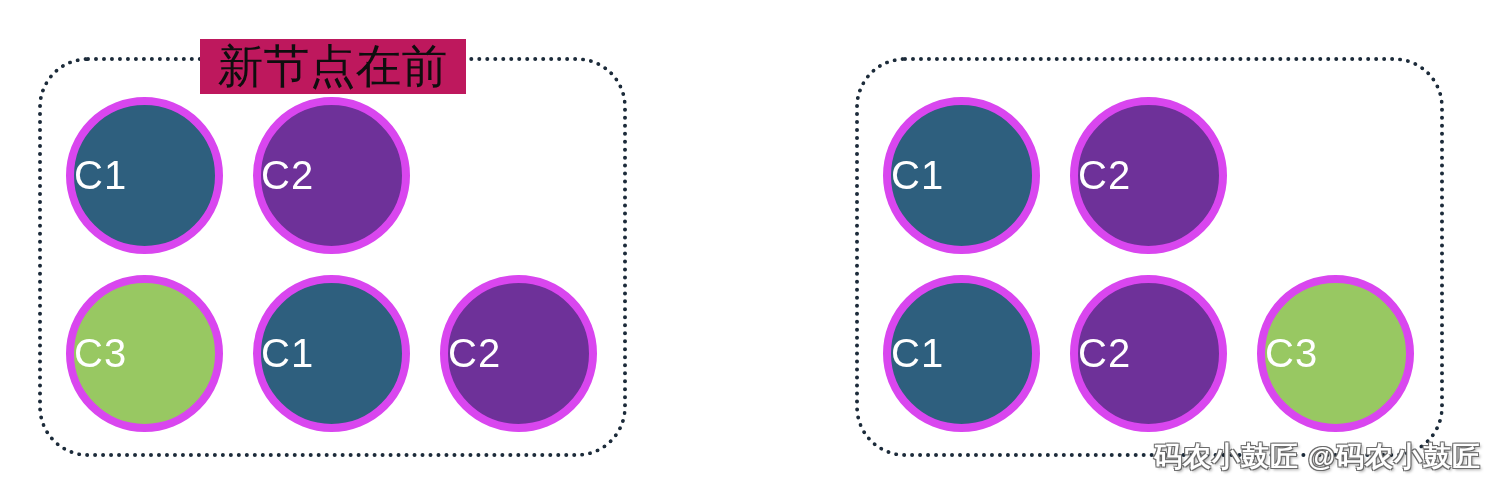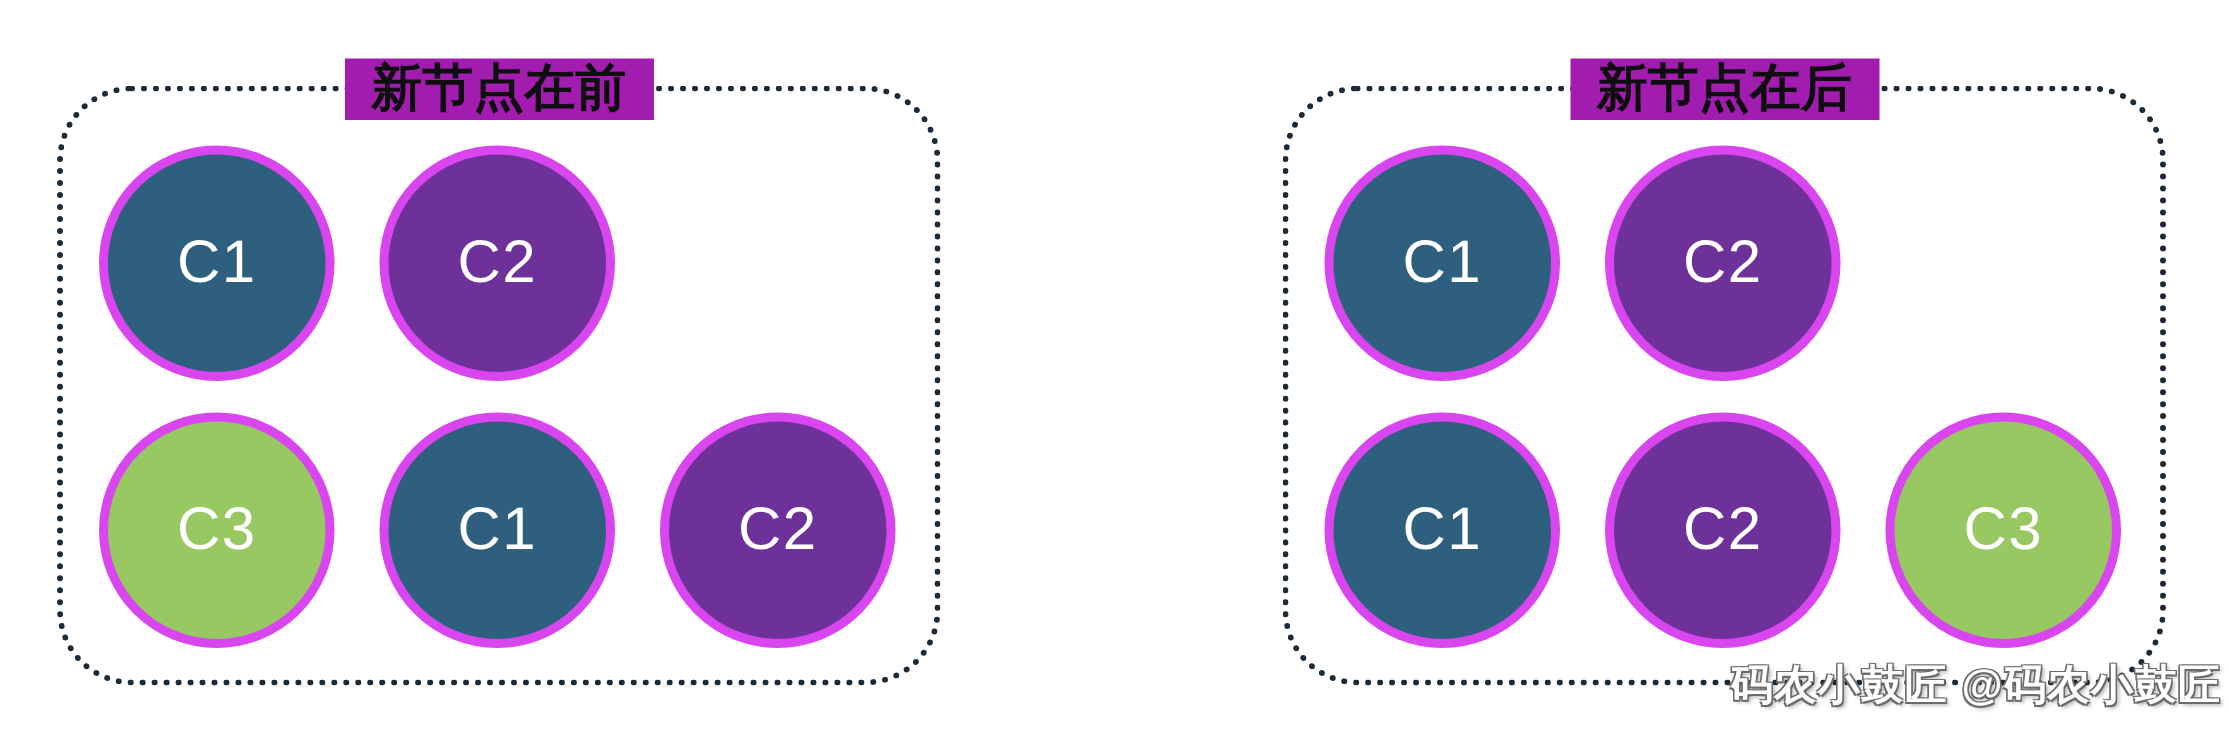--- a/index.html
+++ b/index.html
@@ -24,24 +24,24 @@
     border: 4px dotted #1C2B3A;
     border-radius: 50px;
   }
   .panel-left  { left: 38px; }
   .panel-right { left: 855px; }
   .panel-title {
     position: absolute;
     top: -22px;
     left: 50%;
     transform: translateX(-50%);
-    background: #a21caf;
+    background: #be185d;
     padding: 0 18px;
-    font-size: 34px;
-    font-weight: bold;
+    font-size: 46px;
+    font-weight: normal;
     line-height: 1.2;
     color: #0e0e0e;
     white-space: nowrap;
     z-index: 2;
   }
   .panel-body {
     position: absolute;
     inset: 0;
     padding: 36px 0 0 24px;
     display: flex;
@@ -49,25 +49,24 @@
     gap: 21px;
   }
   .node-row {
     display: flex;
     gap: 30px;
   }
   .node {
     width: 157px;
     height: 157px;
     box-sizing: border-box;
-    border: 6px solid #d946ef;
+    border: 8px solid #d946ef;
     border-radius: 50%;
     display: flex;
     align-items: center;
-    justify-content: center;
     flex: 0 0 auto;
   }
   .node-label {
     color: #ffffff;
     font-size: 40px;
     font-weight: 400;
     letter-spacing: 1px;
   }
   .watermark {
     position: absolute;
@@ -111,21 +110,20 @@
           <span class="node-label">C1</span>
         </div>
         <div class="node" style="background-color: rgb(110, 49, 153);">
           <span class="node-label">C2</span>
         </div>
       </div>
     </div>
   </section>
 
   <section class="panel panel-right">
-    <div class="panel-title">新节点在后</div>
     <div class="panel-body">
       <div class="node-row">
         <div class="node" style="background-color: rgb(46, 95, 126);">
           <span class="node-label">C1</span>
         </div>
         <div class="node" style="background-color: rgb(110, 49, 153);">
           <span class="node-label">C2</span>
         </div>
       </div>
       <div class="node-row">

